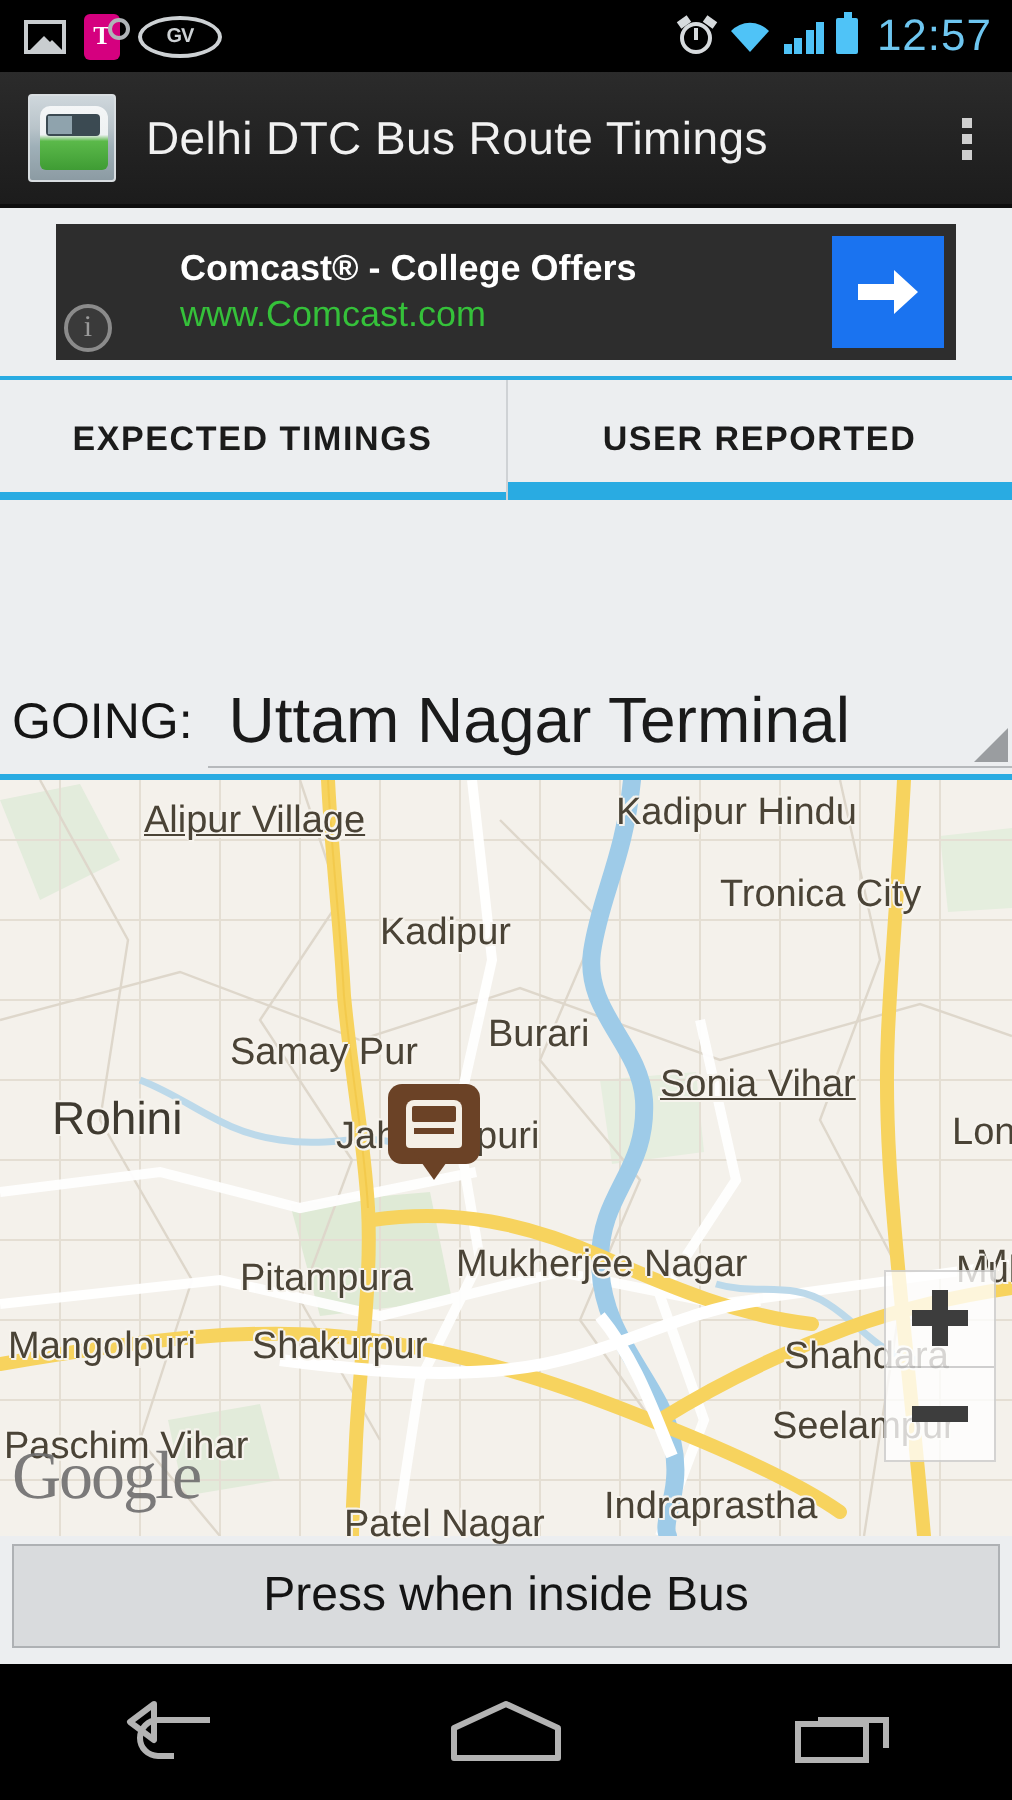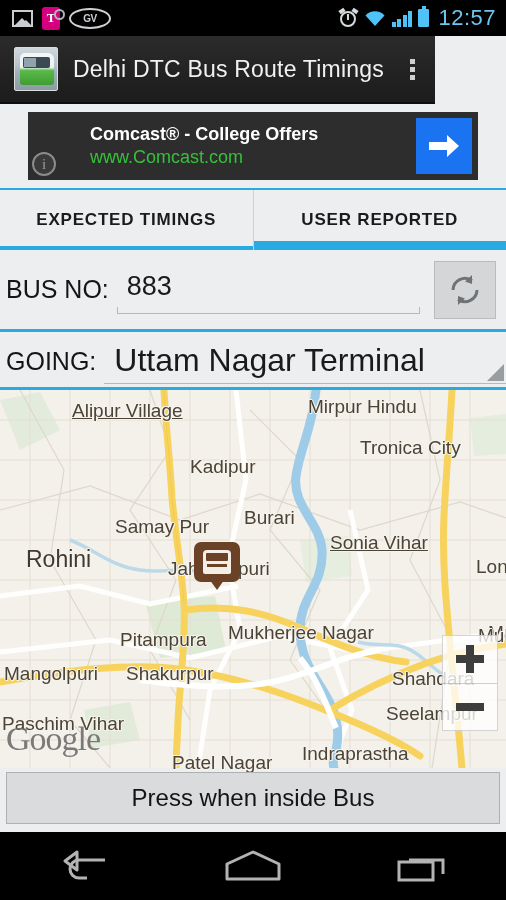--- a/index.html
+++ b/index.html
@@ -74,21 +74,21 @@
   .ic-battery::before {
     content: ""; position: absolute; left: 2.5px; top: -4px; width: 4px; height: 3px;
     background: #4fc3f7;
   }
   .status-time {
     color: #6ec6f0; font-size: 22px; letter-spacing: 0.5px; margin-left: 3px;
   }
 
   
   .actionbar {
-    position: absolute; top: 36px; left: 0; width: 435px; height: 68px;
+    position: absolute; top: 36px; left: 0; width: 506px; height: 68px;
     background: linear-gradient(to bottom, #2b2b2b 0%, #232323 52%, #1c1c1c 100%);
     display: flex; align-items: center; padding: 0 12px 0 14px;
     border-bottom: 2px solid #0e0e0e;
   }
   .app-icon {
     width: 44px; height: 44px; border-radius: 2px; position: relative; overflow: hidden;
     background: linear-gradient(to bottom,#cfd7dc 0%, #b9c4ca 38%, #9fb0b8 60%, #8c9ba3 100%);
     border: 1px solid #d8dde0;
   }
   .app-icon .bus-body {
@@ -343,35 +343,20 @@
 
   <div class="tabs">
     <div class="tab left">
       <span>EXPECTED TIMINGS</span>
     </div>
     <div class="tab right">
       <span>USER REPORTED</span>
     </div>
   </div>
 
-  <div class="row-busno">
-    <span class="lbl-busno">BUS NO:</span>
-    <span class="busno-field">
-      <span class="val">883</span>
-      <span class="busno-underline"></span>
-    </span>
-    <span class="refresh-btn">
-      <svg width="34" height="34" viewBox="0 0 34 34">
-        <path d="M5 17 A12 12 0 0 1 24 7.6" fill="none" stroke="#6f7376" stroke-width="3"></path>
-        <path d="M29 17 A12 12 0 0 1 10 26.4" fill="none" stroke="#6f7376" stroke-width="3"></path>
-        <path d="M24 2 L24 11 L17 8.5 Z" fill="#6f7376"></path>
-        <path d="M10 32 L10 23 L17 25.5 Z" fill="#6f7376"></path>
-      </svg>
-    </span>
-  </div>
 
   <div class="row-going">
     <span class="lbl-going">GOING:</span>
     <span class="spinner">
       <span class="val">Uttam Nagar Terminal</span>
       <span class="spinner-arrow"></span>
     </span>
   </div>
 
   <div class="map">
@@ -431,21 +416,21 @@
         <span class="glyph-plus"></span>
       </div>
       <div>
         <span class="glyph-minus"></span>
       </div>
     </div>
   </div>
 
   <div id="map-labels">
       <span class="map-label" style="left: 72px; top: 400px; text-decoration: underline;">Alipur Village</span>
-      <span class="map-label" style="left: 308px; top: 396px;">Mirpur Hindu</span>
+      <span class="map-label" style="left: 308px; top: 396px;">Kadipur Hindu</span>
       <span class="map-label" style="left: 360px; top: 437px;">Tronica City</span>
       <span class="map-label" style="left: 190px; top: 456px;">Kadipur</span>
       <span class="map-label" style="left: 244px; top: 507px;">Burari</span>
       <span class="map-label" style="left: 115px; top: 516px;">Samay Pur</span>
       <span class="map-label big" style="left: 26px; top: 546px;">Rohini</span>
       <span class="map-label" style="left: 330px; top: 532px; text-decoration: underline;">Sonia Vihar</span>
       <span class="map-label" style="left: 476px; top: 556px;">Loni</span>
       <span class="map-label" style="left: 168px; top: 558px;">Jah</span>
       <span class="map-label" style="left: 238px; top: 558px;">puri</span>
       <span class="map-label" style="left: 120px; top: 629px;">Pitampura</span>

